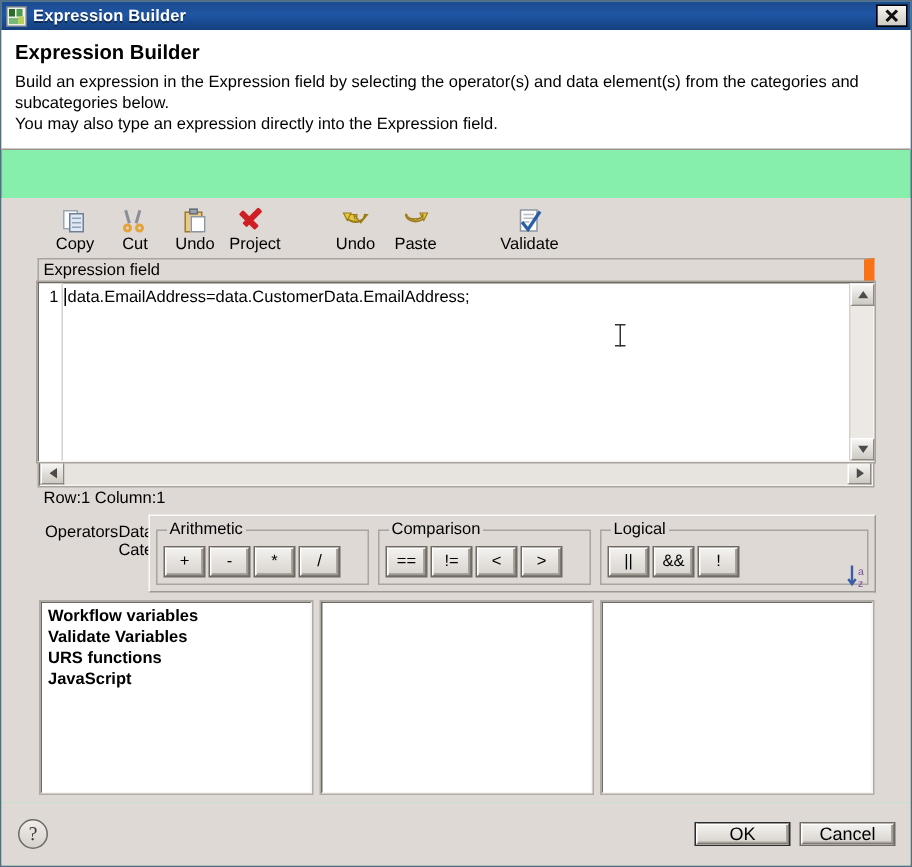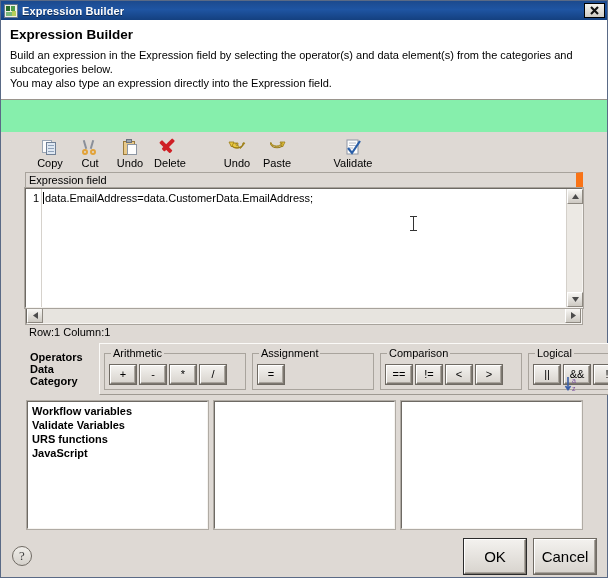--- a/index.html
+++ b/index.html
@@ -216,23 +216,22 @@
     padding: 2px 3px 2px 4px; font-size: 11px; color:#000;
   }
 
   
   .op-section {
     display: flex; position: relative;
     padding: 3px 0 0 3px;
   }
   .op-left {
     width: 72px; min-width:72px;
-    display:flex; flex-direction:column; justify-content:center;
+    display:flex; flex-direction:row; justify-content:space-between;
     padding: 6px 0 6px 3px;
-    font-weight: bold;
   }
   .op-left span { font-size: 11px; }
   .op-panel {
     flex: 1 1 auto;
     border-top: 1px solid #fbfaf8;
     border-left: 1px solid #fbfaf8;
     border-right: 1px solid #9e9992;
     border-bottom: 1px solid #9e9992;
     padding: 3px 4px 4px 4px;
     display:flex; gap: 6px;
@@ -304,22 +303,22 @@
   .help-btn {
     width: 20px; height: 20px; border-radius: 50%;
     border: 1px solid #6f6a63;
     background: linear-gradient(to bottom,#f0eeea,#d5d1cb);
     color:#3b3b3b; font-size: 13px;
     display:flex; align-items:center; justify-content:center;
     cursor:pointer; font-family:"Liberation Serif", serif;
   }
   .footer-spacer { flex:1 1 auto; }
   .fbtn {
-    width: 62px; height: 35px; margin-left: 8px;
-    font-size: 15px; font-family:"Liberation Sans", sans-serif;
+    width: 62px; height: 14px; margin-left: 8px;
+    font-size: 12px; font-family:"Liberation Sans", sans-serif;
     background: linear-gradient(to bottom,#f3f1ee,#d8d4ce);
     border: 1px solid #fff;
     border-right-color:#7d7870; border-bottom-color:#7d7870;
     box-shadow: inset -1px -1px 0 #a9a49d, 0 0 0 1px #6f6a63;
     display:flex; align-items:center; justify-content:center;
     cursor:pointer; color:#000;
   }
   .fbtn.default { box-shadow: inset -1px -1px 0 #a9a49d, 0 0 0 1px #2b2b2b; }
 </style>
 </head>
@@ -381,21 +380,21 @@
             <i class="sheet"></i>
         </span>
         <span class="lbl">Undo</span>
       </div>
 
       <div class="tbtn">
         <span class="glyph ic-del">
           <i class="x1"></i>
             <i class="x2"></i>
         </span>
-        <span class="lbl">Delete</span>
+        <span class="lbl">Project</span>
       </div>
 
       <span class="tb-gap"></span>
 
       <div class="tbtn">
         <span class="glyph ic-undo">
           <svg width="18" height="17" viewBox="0 0 18 17">
             <path d="M3 4 C3 11, 15 11, 15 4 L17 4 L12.5 9.5 L8 4 L10 4 C10 8, 8 8, 8 4 Z" fill="#e8c840" stroke="#9a7c18" stroke-width=".8"></path>
             <path d="M2.5 3.5 C2.5 10.5 15.5 10.5 15.5 3.5" fill="none" stroke="#9a7c18" stroke-width="1.1"></path>
             <path d="M1 3 L6 3 L3.5 8 Z" fill="#e8c840" stroke="#9a7c18" stroke-width=".8"></path>
@@ -482,26 +481,20 @@
         <fieldset class="opgroup g-arith">
           <legend>Arithmetic</legend>
           <div class="op-btns">
             <button class="opbtn">+</button>
             <button class="opbtn">-</button>
             <button class="opbtn">*</button>
             <button class="opbtn">/</button>
           </div>
         </fieldset>
 
-        <fieldset class="opgroup g-assign">
-          <legend>Assignment</legend>
-          <div class="op-btns">
-            <button class="opbtn">=</button>
-          </div>
-        </fieldset>
 
         <fieldset class="opgroup g-comp">
           <legend>Comparison</legend>
           <div class="op-btns">
             <button class="opbtn">==</button>
             <button class="opbtn">!=</button>
             <button class="opbtn">&lt;</button>
             <button class="opbtn">&gt;</button>
           </div>
         </fieldset>

